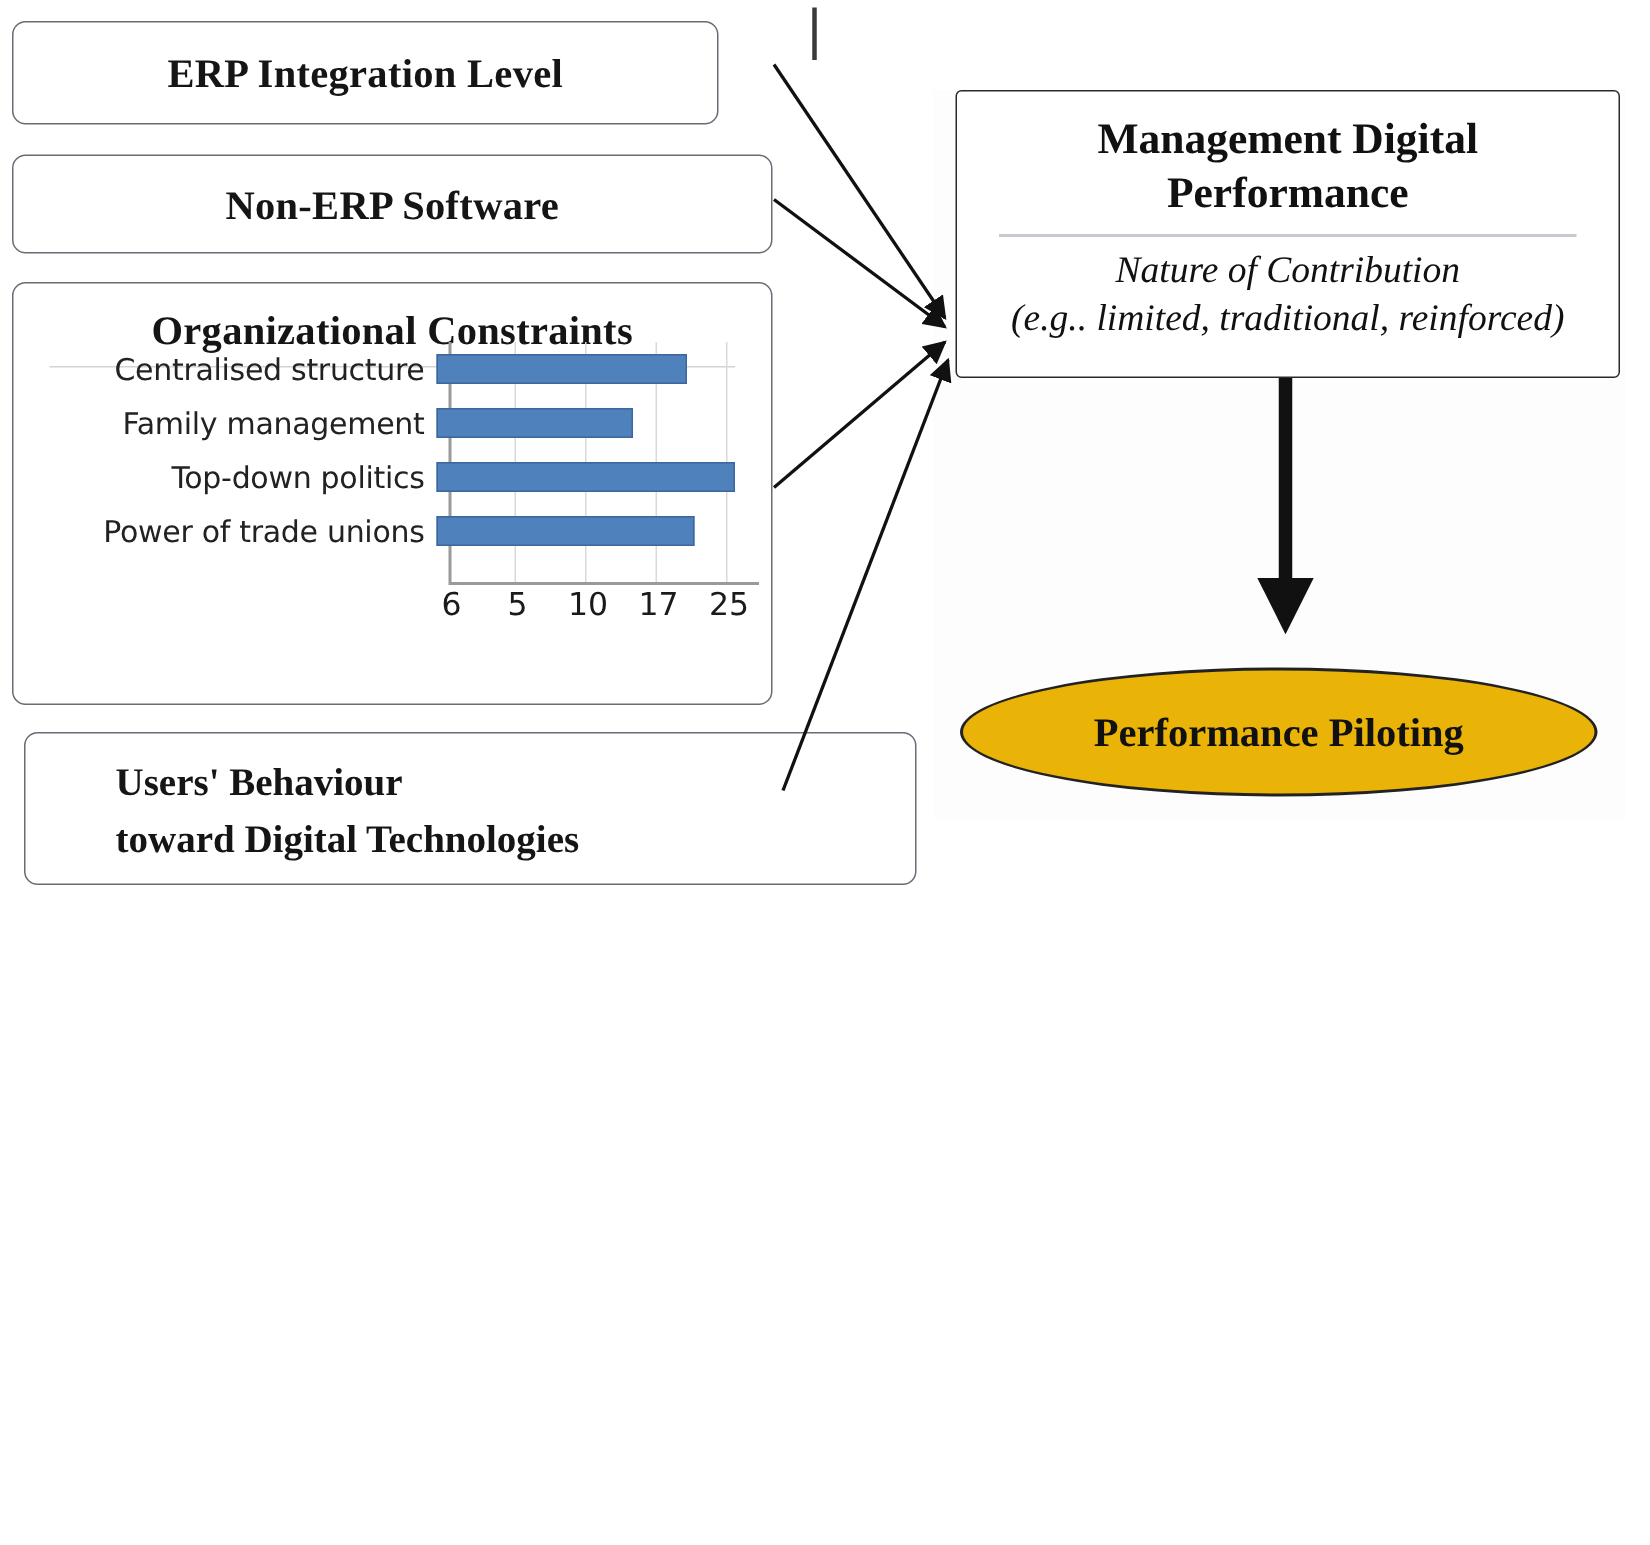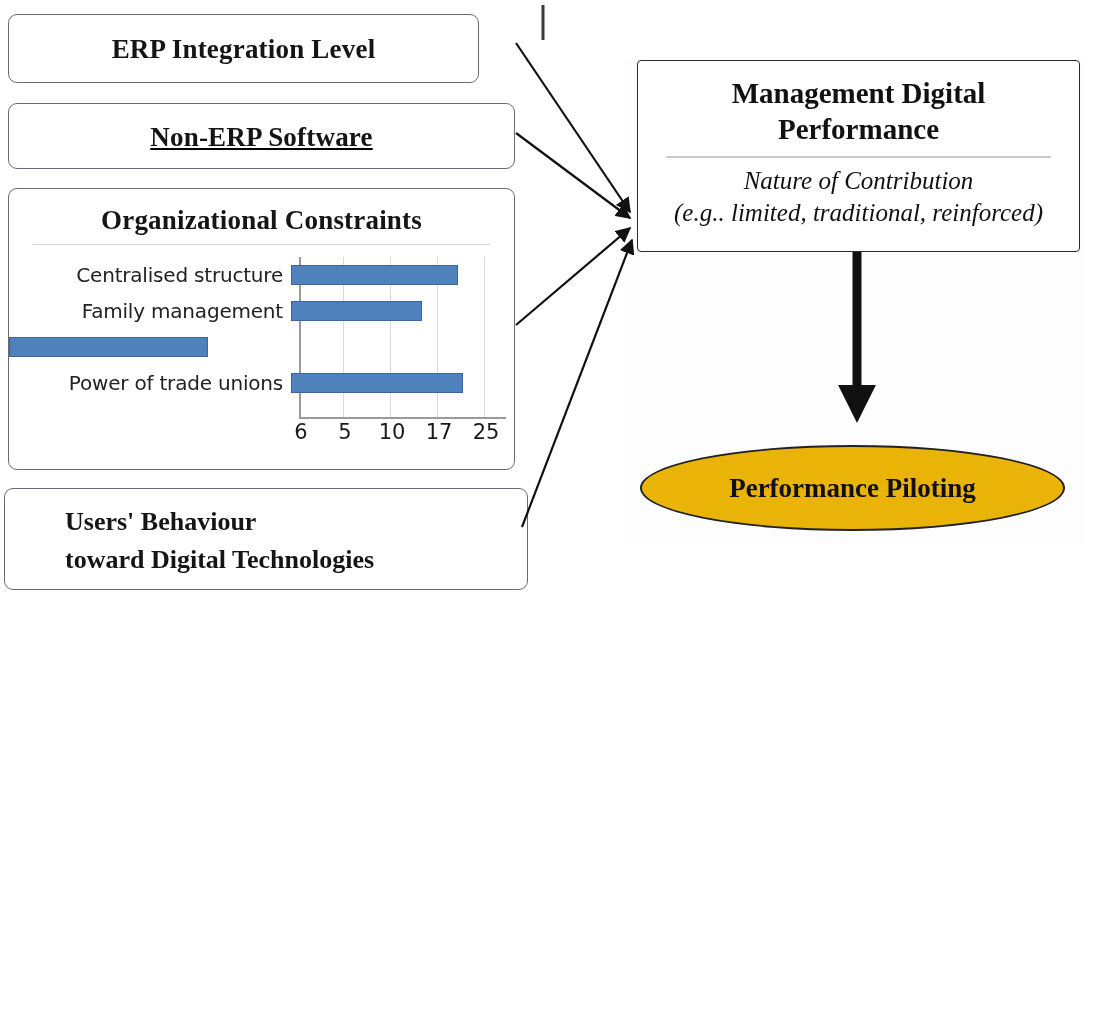--- a/index.html
+++ b/index.html
@@ -28,37 +28,37 @@
   .box-title{
     text-align:center;
     font-weight:bold;
     color:#151515;
     letter-spacing:.2px;
   }
 
   #box-erp{left:8px;top:14px;width:471px;height:69px;}
   #box-erp .box-title{font-size:27px;line-height:69px;}
 
-  #box-nonerp{left:8px;top:103px;width:507px;height:66px;text-decoration:underline;}
+  #box-nonerp{left:8px;top:103px;width:507px;height:66px;}
   #box-nonerp .box-title{font-size:27px;line-height:66px;}
 
   #box-constraints{left:8px;top:188px;width:507px;height:282px;}
   #box-constraints .box-title{font-size:27px;padding-top:16px;}
   .divider{
     height:1px;background:#d3d3d8;margin:8px 24px 0 24px;
   }
 
-  #box-users{left:4px;top:488px;width:524px;height:102px;}
+  #box-users{left:16px;top:488px;width:595px;height:102px;}
   .users-lines{padding:14px 0 0 60px;}
   .users-lines div{
     font-size:26px;font-weight:bold;color:#151515;line-height:38px;text-align:left;
   }
 
   
-  .chart{position:absolute;left:0;top:68px;width:507px;height:200px;}
+  .chart{position:absolute;left:0;top:39px;width:507px;height:200px;}
   .chart-rows{position:absolute;left:0;top:0;width:507px;}
   .chart-row{
     position:relative;height:36px;display:flex;align-items:center;
   }
   .cat-label{
     width:282px;text-align:right;padding-right:8px;box-sizing:border-box;
     font-family:"DejaVu Sans", sans-serif;
     font-size:20px;color:#222;white-space:nowrap;letter-spacing:-.2px;
   }
   .bar-track{position:relative;width:207px;height:36px;}
@@ -144,20 +144,21 @@
             <div class="bar" style="width:167px;"></div>
           </div>
         </div>
         <div class="chart-row">
           <div class="cat-label">Family management</div>
           <div class="bar-track">
             <div class="bar" style="width:131px;"></div>
           </div>
         </div>
         <div class="chart-row">
+          <div class="cat-label">Top-down politics</div>
           <div class="bar-track">
             <div class="bar" style="width:199px;"></div>
           </div>
         </div>
         <div class="chart-row">
           <div class="cat-label">Power of trade unions</div>
           <div class="bar-track">
             <div class="bar" style="width:172px;"></div>
           </div>
         </div>

